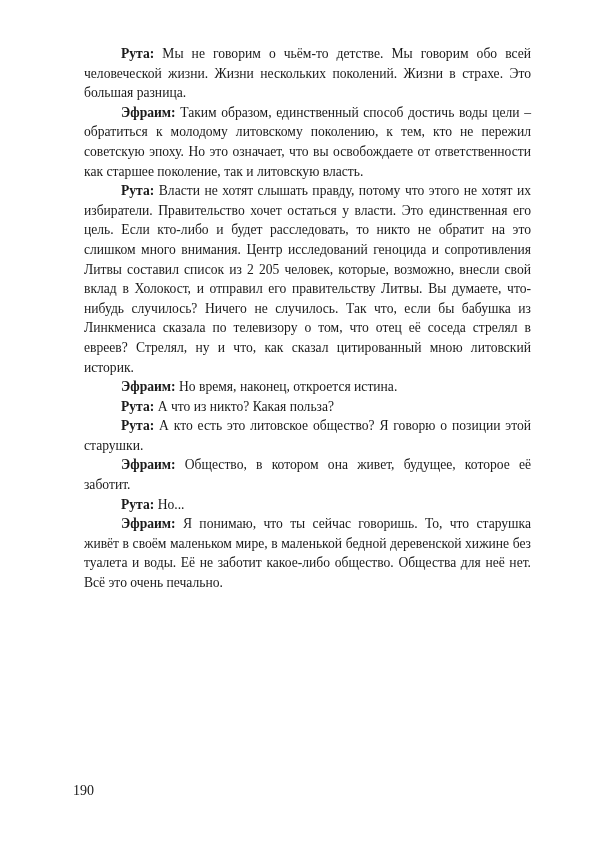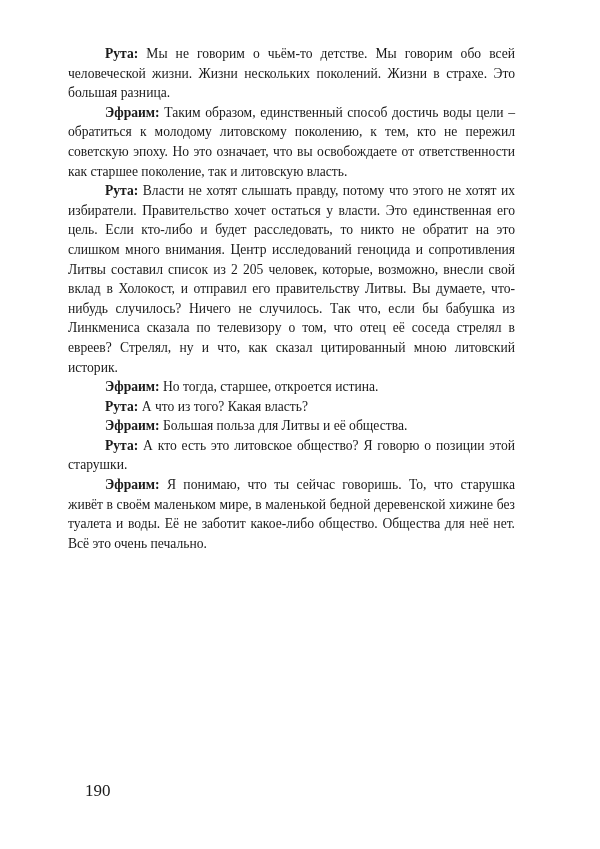--- a/index.html
+++ b/index.html
@@ -10,50 +10,51 @@
     body {
       width: 600px;
       height: 849px;
       position: relative;
       overflow: hidden;
       font-family: "Liberation Serif", "DejaVu Serif", serif;
       color: #1a1a1a;
     }
     .page {
       position: absolute;
-      left: 68px;
+      left: 84px;
       top: 44px;
       width: 447px;
     }
     .para {
       margin: 0;
       font-size: 13.6px;
       line-height: 19.6px;
       text-align: justify;
       text-indent: 37px;
       hyphens: none;
     }
     .speaker {
       font-weight: bold;
     }
     .page-number {
       position: absolute;
-      left: 85px;
+      left: 73px;
       top: 783px;
-      font-size: 17px;
+      font-size: 14px;
       line-height: 16px;
     }
   </style>
 </head>
 <body>
 
 <div class="page">
   <p class="para"><span class="speaker">Рута:</span><span> Мы не говорим о чьём-то детстве. Мы говорим обо всей человеческой жизни. Жизни нескольких поколений. Жизни в страхе. Это большая разница.</span></p>
   <p class="para"><span class="speaker">Эфраим:</span><span> Таким образом, единственный способ достичь воды цели – обратиться к молодому литовскому поколению, к тем, кто не пережил советскую эпоху. Но это означает, что вы освобождаете от ответственности как старшее поколение, так и литовскую власть.</span></p>
   <p class="para"><span class="speaker">Рута:</span><span> Власти не хотят слышать правду, потому что этого не хотят их избиратели. Правительство хочет остаться у власти. Это единственная его цель. Если кто-либо и будет расследовать, то никто не обратит на это слишком много внимания. Центр исследований геноцида и сопротивления Литвы составил список из 2 205 человек, которые, возможно, внесли свой вклад в Холокост, и отправил его правительству Литвы. Вы думаете, что-нибудь случилось? Ничего не случилось. Так что, если бы бабушка из Линкмениса сказала по телевизору о том, что отец её соседа стрелял в евреев? Стрелял, ну и что, как сказал цитированный мною литовский историк.</span></p>
-  <p class="para"><span class="speaker">Эфраим:</span><span> Но тогда, старшее, откроется истина.</span></p>
-  <p class="para"><span class="speaker">Рута:</span><span> А что из того? Какая власть?</span></p>
-  <p class="para"><span class="speaker">Эфраим:</span><span> Большая польза для Литвы и её общества.</span></p>
+  <p class="para"><span class="speaker">Эфраим:</span><span> Но время, наконец, откроется истина.</span></p>
+  <p class="para"><span class="speaker">Рута:</span><span> А что из никто? Какая польза?</span></p>
   <p class="para"><span class="speaker">Рута:</span><span> А кто есть это литовское общество? Я говорю о позиции этой старушки.</span></p>
+  <p class="para"><span class="speaker">Эфраим:</span><span> Общество, в котором она живет, будущее, которое её заботит.</span></p>
+  <p class="para"><span class="speaker">Рута:</span><span> Но...</span></p>
   <p class="para"><span class="speaker">Эфраим:</span><span> Я понимаю, что ты сейчас говоришь. То, что старушка живёт в своём маленьком мире, в маленькой бедной деревенской хижине без туалета и воды. Её не заботит какое-либо общество. Общества для неё нет. Всё это очень печально.</span></p>
 </div>
 
 <div class="page-number">190</div>
 
 </body></html>

